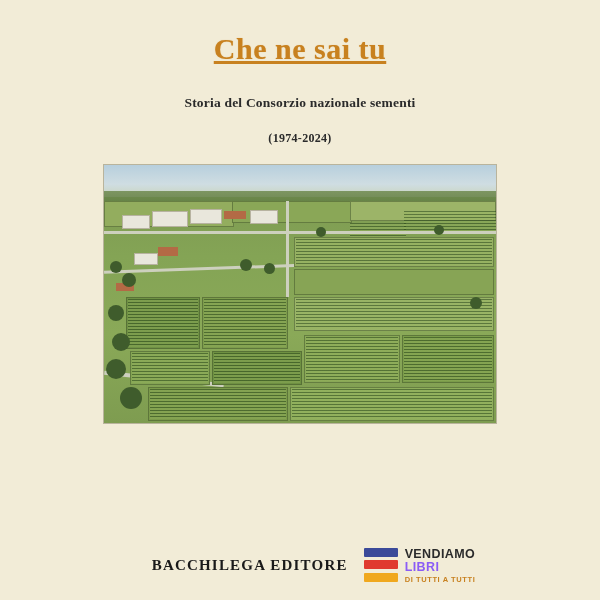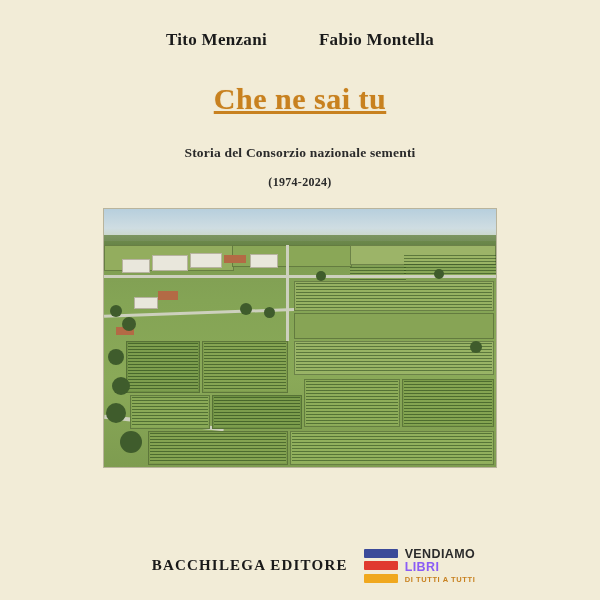--- a/index.html
+++ b/index.html
@@ -52,21 +52,21 @@
     text-align: center;
     color: #2b2b2b;
     font-family: "Liberation Serif", serif;
     font-weight: bold;
   }
   .subtitle {
     font-size: 13.5px;
     letter-spacing: 0.2px;
   }
   .years {
-    margin-top: 14px;
+    margin-top: 20px;
     font-size: 12px;
     letter-spacing: 0.3px;
   }
   .photo {
     margin-top: 18px;
     width: 392px;
     height: 258px;
     border: 1px solid #b9b49c;
     position: relative;
     overflow: hidden;
@@ -138,21 +138,21 @@
   }
   .publisher {
     font-family: "Liberation Serif", serif;
     font-weight: bold;
     font-size: 15px;
     letter-spacing: 1.2px;
     color: #1a1a1a;
   }
   .logo {
     display: flex;
-    align-items: center;
+    align-items: flex-start;
     gap: 7px;
   }
   .logo-books {
     width: 34px;
     height: 34px;
     display: flex;
     flex-direction: column;
     justify-content: space-between;
   }
   .book-bar {
@@ -186,24 +186,20 @@
     color: #c8811f;
     letter-spacing: 0.6px;
     margin-top: 2px;
   }
 </style>
 </head>
 <body>
 
 <div class="cover">
 
-  <div class="authors">
-    <span>Tito Menzani</span>
-    <span>Fabio Montella</span>
-  </div>
 
   <div class="title-block">
     <div class="title-line">Che ne sai tu</div>
   </div>
 
   <div class="subtitle-block">
     <div class="subtitle">Storia del Consorzio nazionale sementi</div>
     <div class="years">(1974-2024)</div>
   </div>
 

